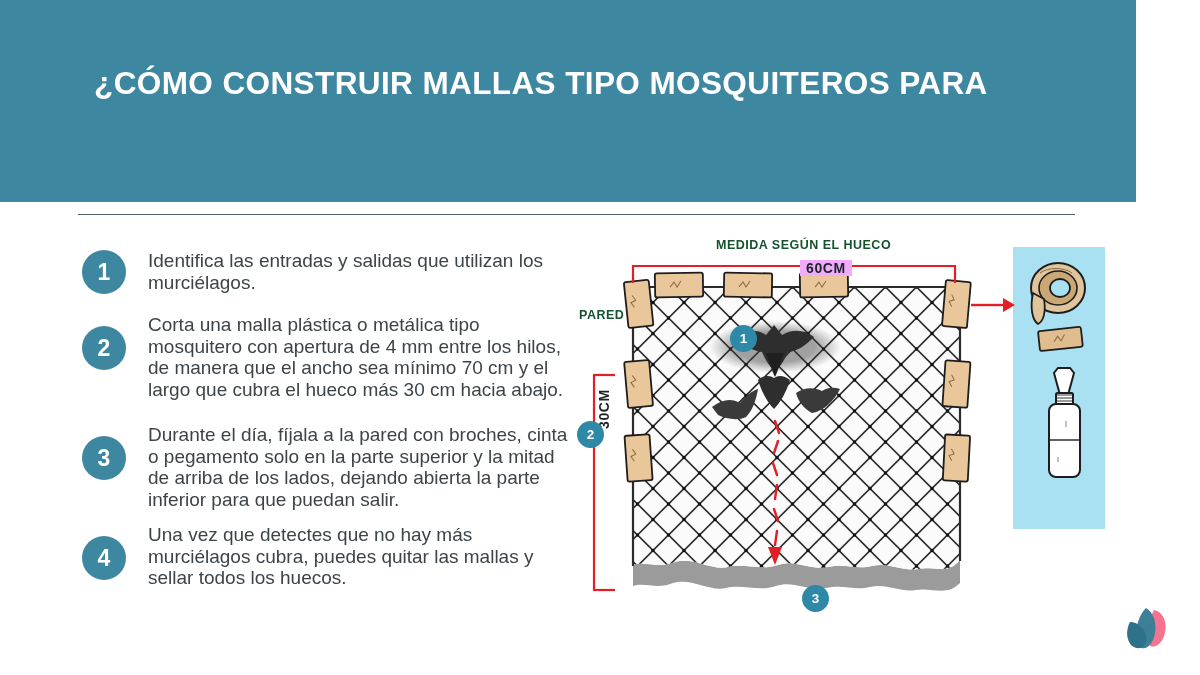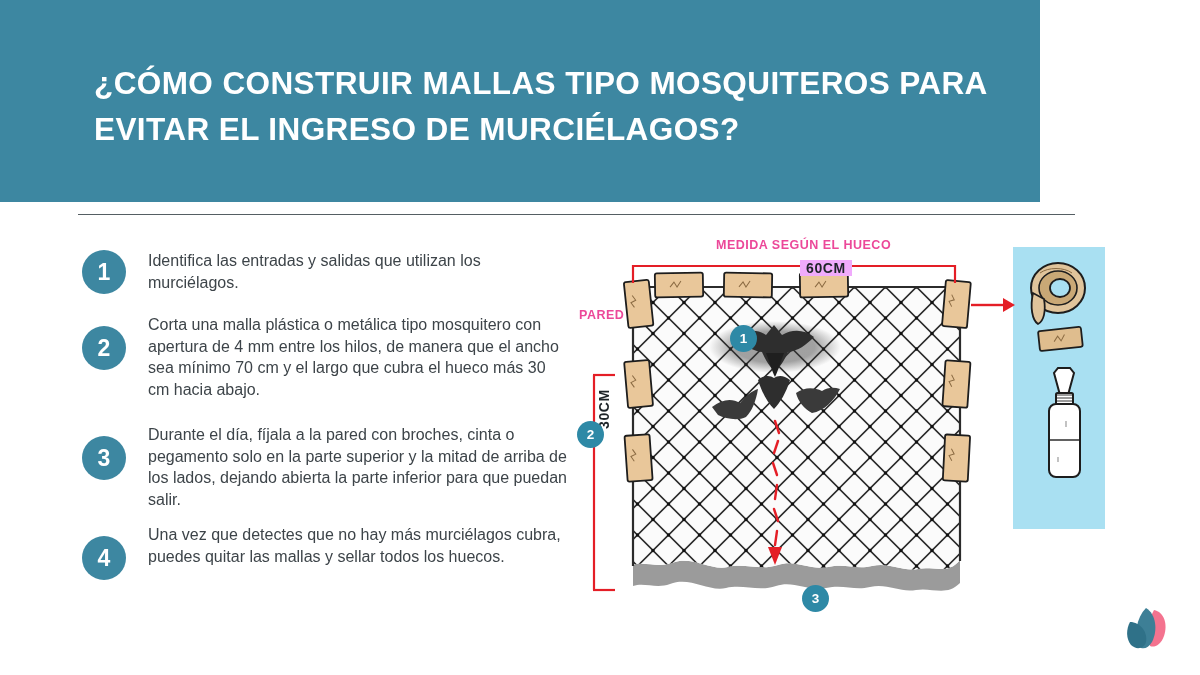--- a/index.html
+++ b/index.html
@@ -6,21 +6,21 @@
   html, body {
     width: 1200px; height: 675px;
     background: #ffffff;
     font-family: "Liberation Sans", sans-serif;
     overflow: hidden;
   }
   #page { position: relative; width: 1200px; height: 675px; background:#fff; }
 
   
   #header {
-    position: absolute; left:0; top:0; width:1040px; height:202px;
+    position: absolute; left:0; top:0; width:1136px; height:202px;
     background:#3d87a1;
   }
   #header-title {
     position:absolute; left:94px; top:60px; width:960px;
     color:#ffffff;
     font-size:31.5px; font-weight:bold; line-height:46px;
     letter-spacing:0.4px;
     text-transform:uppercase;
   }
   #header-title .ln { display:block; }
@@ -37,28 +37,28 @@
   .step-badge {
     position:absolute; left:0; width:44px; height:44px; border-radius:50%;
     background:#3d87a1; color:#fff;
     font-size:23px; font-weight:bold;
     display:flex; align-items:center; justify-content:center;
     line-height:1;
   }
   .step-text {
     position:absolute; left:66px; width:420px;
     color:#3d4449;
-    font-size:16px; line-height:21.5px;
+    font-size:19px; line-height:21.5px;
   }
 
   
   #diagram { position:absolute; left:560px; top:225px; width:640px; height:430px; }
 
   .dlabel {
-    position:absolute; color:#ec4899;
+    position:absolute; color:#14532d;
     font-size:12.5px; font-weight:bold; letter-spacing:0.5px;
     text-transform:uppercase; white-space:nowrap;padding-left:6px;
   }
   #lbl-medida { left:150px; top:13px; }
   #lbl-pared  { left:13px;  top:83px; }
   #lbl-lado   { left:290px; top:380px; line-height:16px; }
 
   .dimtext {
     position:absolute; color:#1d2428;
     font-size:14px; font-weight:bold; letter-spacing:0.6px;
@@ -92,21 +92,20 @@
   #logo { position:absolute; left:1124px; top:604px; width:56px; height:52px; }
 </style>
 </head>
 <body>
 
 <div id="page">
 
   <div id="header">
     <div id="header-title">
       <span class="ln">¿CÓMO CONSTRUIR MALLAS TIPO MOSQUITEROS PARA</span>
-      <span class="ln">EVITAR EL INGRESO DE MURCIÉLAGOS?</span>
     </div>
   </div>
 
   <div id="divider"></div>
 
   <div id="steps">
 
     <div class="step">
       <div class="step-badge" style="top:10px;">1</div>
       <div class="step-text" style="top:10px;">Identifica las entradas y salidas que utilizan los murciélagos.</div>

